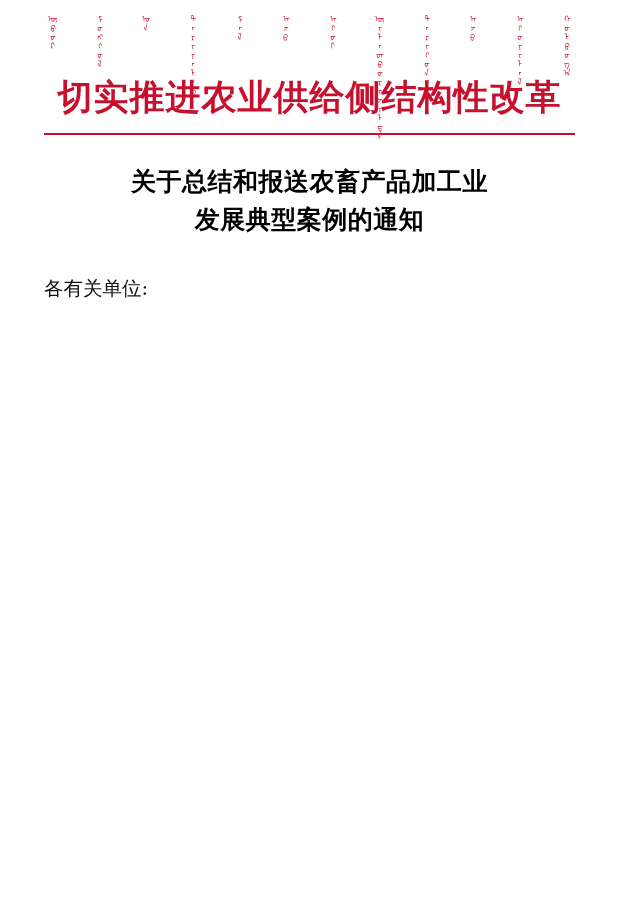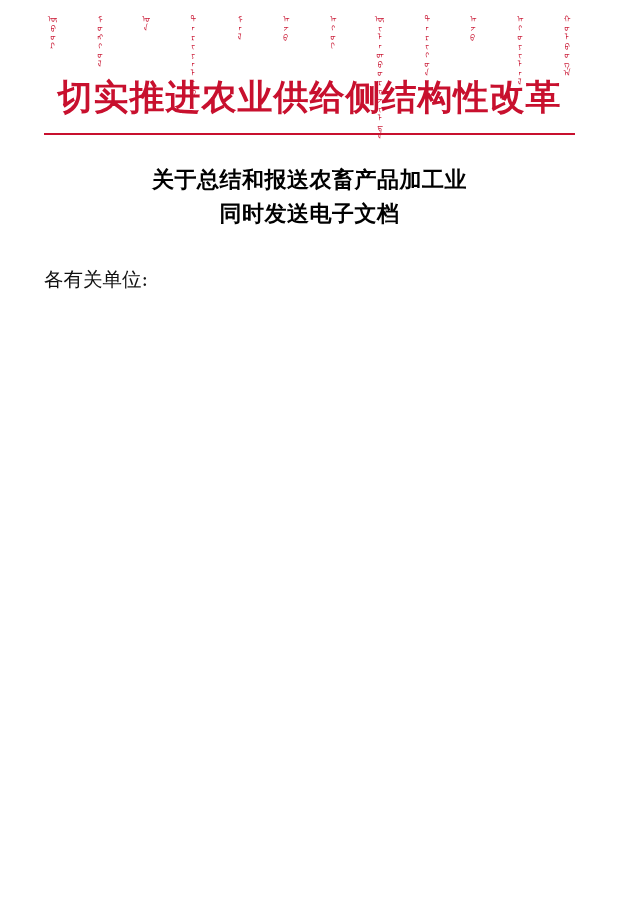--- a/index.html
+++ b/index.html
@@ -67,21 +67,21 @@
     border-top: 2px solid #c8102e;
     margin: 16px 0 0 0;
     height: 0;
   }
 
   
   .doc-title {
     text-align: center;
     font-family: "DejaVu Sans", "Liberation Sans", sans-serif;
     font-weight: bold;
-    font-size: 22px;
+    font-size: 25px;
     line-height: 1.55;
     color: #000000;
     margin-top: 28px;
     letter-spacing: 0.5px;
   }
   .doc-title .line {
     display: block;
   }
 
   
@@ -123,20 +123,20 @@
       <span class="mong-word">ᠬᠣᠯᠪᠣᠭ᠎ᠠ</span>
     </div>
 
     <div class="org-title">切实推进农业供给侧结构性改革</div>
 
     <hr class="red-rule">
   </div>
 
   <div class="doc-title">
     <span class="line">关于总结和报送农畜产品加工业</span>
-    <span class="line">同时发送电子文档</span>
+    <span class="line">发展典型案例的通知</span>
   </div>
 
   <div class="body-text">
     <p class="salutation">各有关单位:</p>
   </div>
 
 </div>
 
 </body></html>

